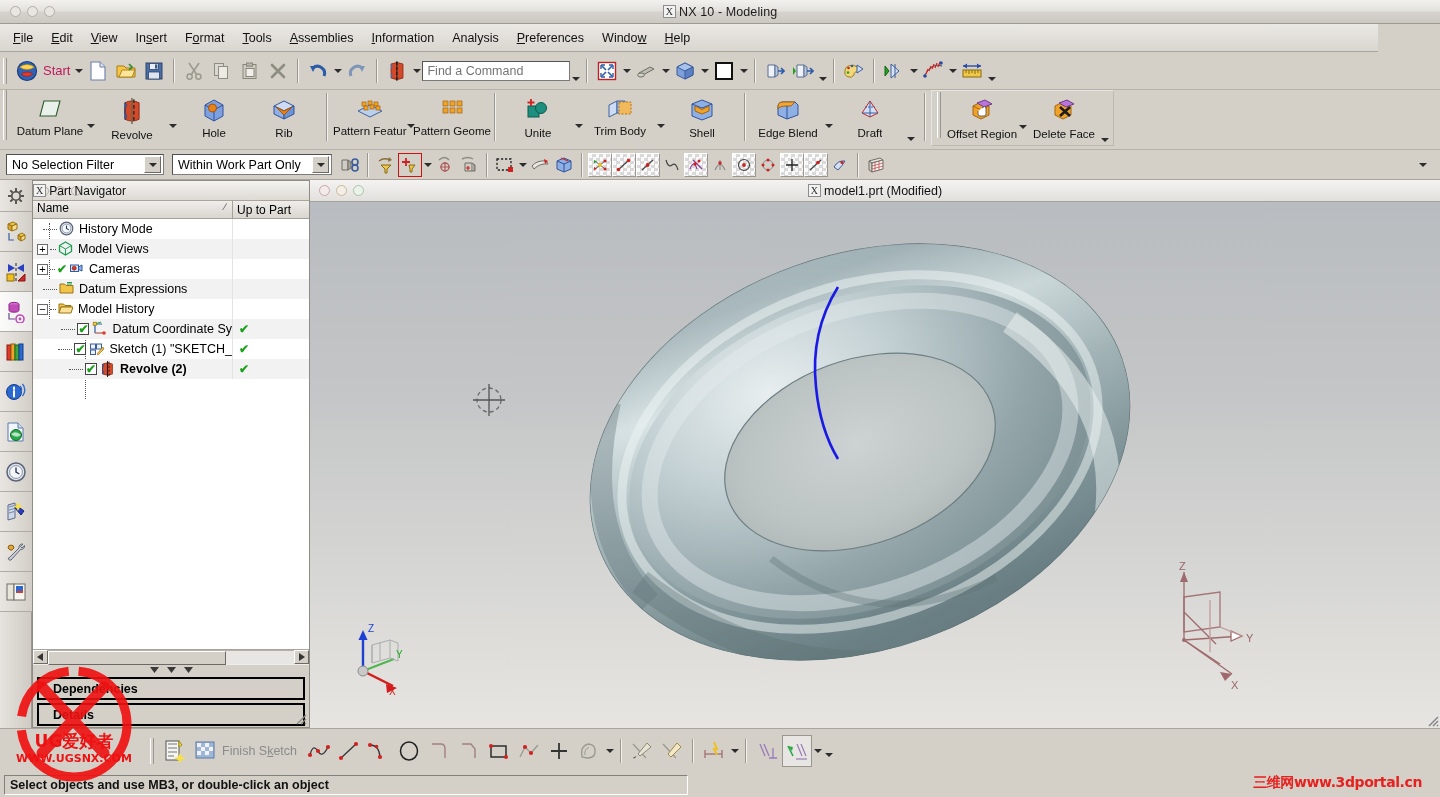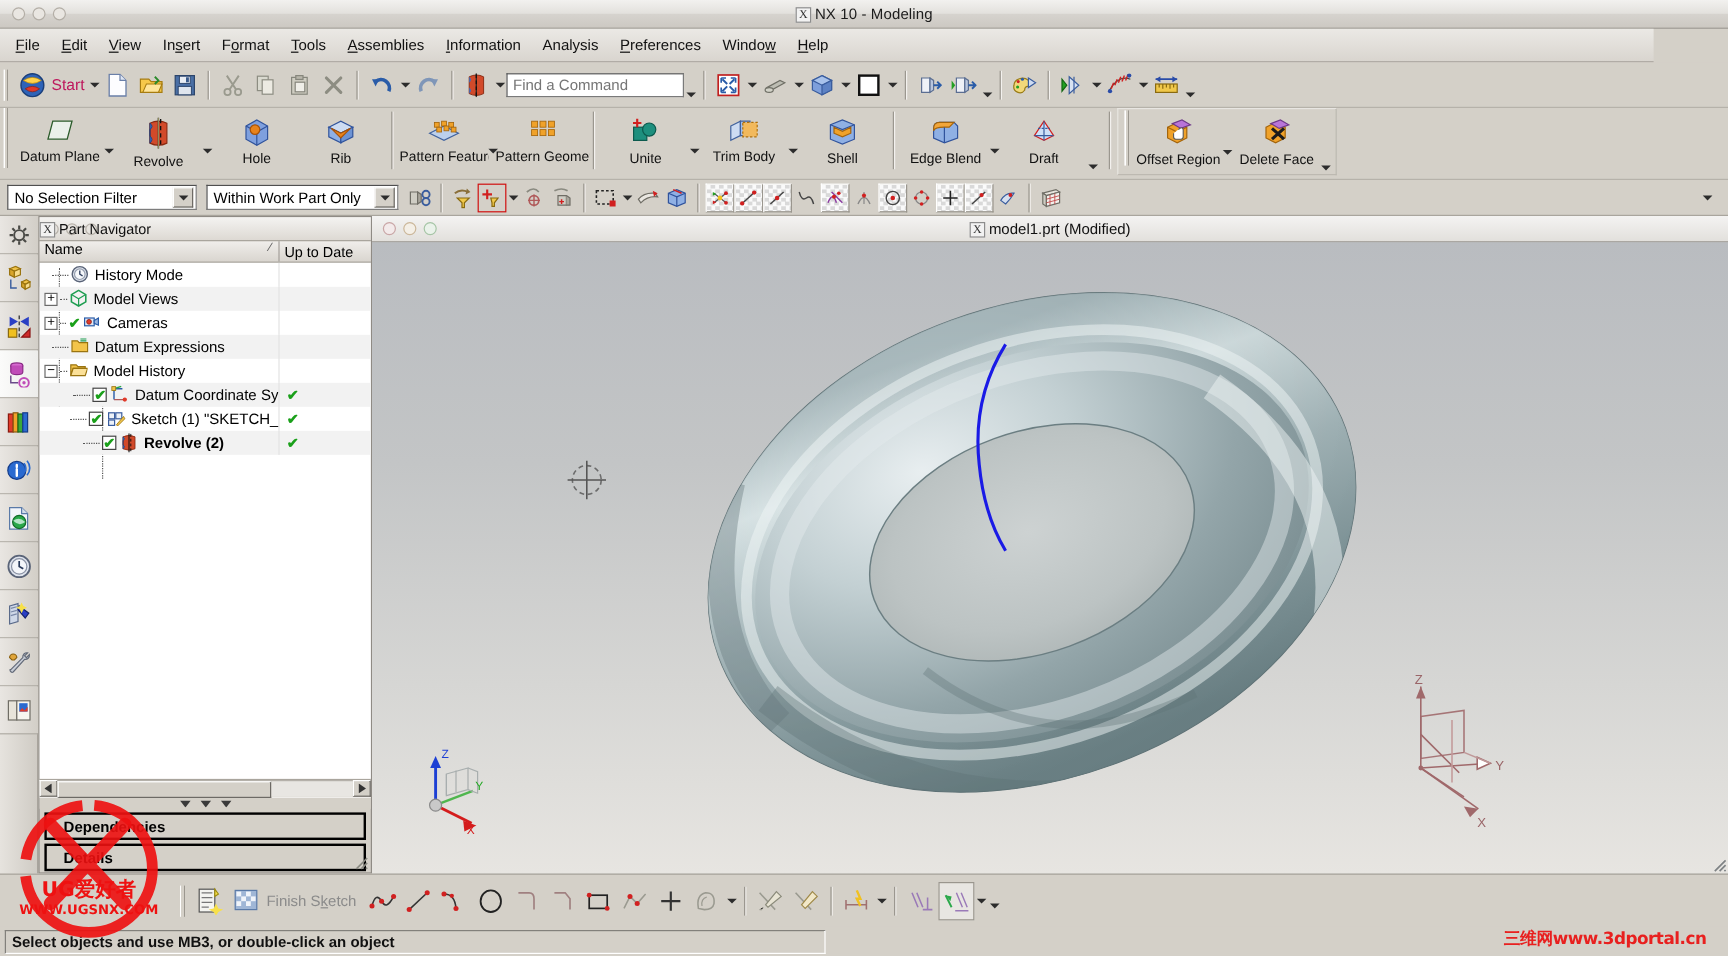--- a/index.html
+++ b/index.html
@@ -975,21 +975,21 @@
         <span class="nxglyph">X</span><span>Part Navigator</span>
       </div>
     </div>
 
     <div class="pn-head">
       <div class="c1">
         <span>Name</span>
         <span class="sortmark">∕</span>
       </div>
       <div class="c2">
-        <span>Up to Date</span>
+        <span>Up to Part</span>
       </div>
     </div>
 
     <div class="pn-tree">
 
       <div class="vline" style="left:16px; top:4px; height:116px;"></div>
       <div class="vline" style="left:52px; top:104px; height:76px;"></div>
 
       <div class="pn-row">
         <div class="namecell">

